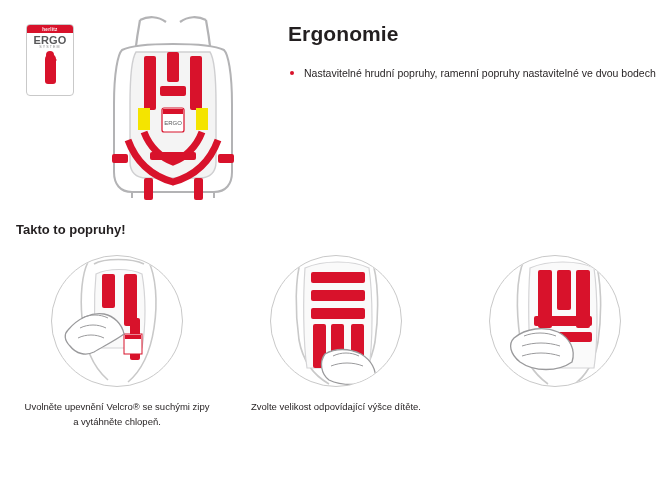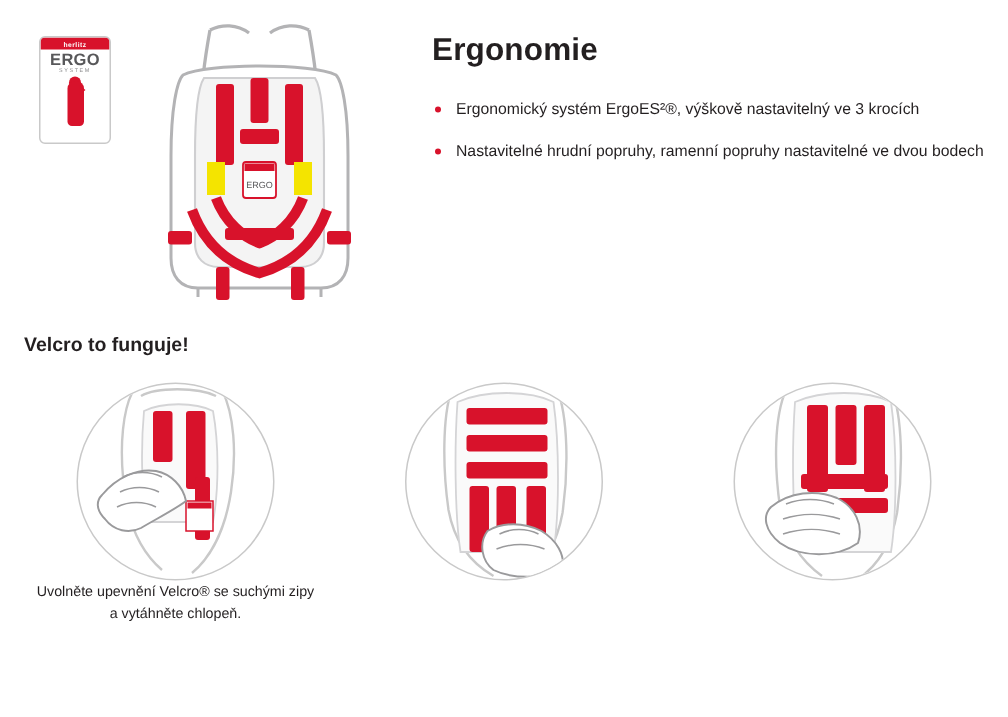--- a/index.html
+++ b/index.html
@@ -167,20 +167,21 @@
     width: 130px;
     height: 130px;
     margin: 0 auto;
     border: 1px solid #c9c9c9;
     border-radius: 50%;
     position: relative;
     overflow: hidden;
     background: #ffffff;
   }
   .step-caption {
+    margin-top: 12px;
     font-size: 9.5px;
     line-height: 15px;
     color: #231f20;
   }
 
   svg { display: block; }
 </style>
 </head>
 <body>
 
@@ -237,27 +238,26 @@
         <rect x="106" y="166" width="9" height="22" fill="#d8122b" rx="2"></rect>
         <path d="M44 180 L44 186" stroke="#b3b3b5" stroke-width="2"></path>
         <path d="M126 180 L126 186" stroke="#b3b3b5" stroke-width="2"></path>
       </svg>
     </div>
   </div>
 
   <div class="text-col">
     <h1 class="heading">Ergonomie</h1>
     <ul class="features">
-      <li>Ergonomický systém ErgoES²®, výškově nastavitelný ve 3 krocích</li>
       <li>Nastavitelné hrudní popruhy, ramenní popruhy nastavitelné ve dvou bodech</li>
     </ul>
   </div>
 </div>
 
-<div class="howto-title">Velcro to funguje!</div>
+<div class="howto-title">Takto to popruhy!</div>
 
 <div class="steps">
 
   <div class="step">
     <div class="circle">
       <svg width="130" height="130" viewBox="0 0 130 130">
 
         <path d="M36 6 C30 18 28 40 30 62 C32 92 42 112 56 124" stroke="#c9c9c9" stroke-width="1.6" fill="none"></path>
         <path d="M96 4 C104 20 106 46 102 72 C98 98 88 116 76 126" stroke="#c9c9c9" stroke-width="1.6" fill="none"></path>
         <path d="M42 8 C52 2 80 2 92 8" stroke="#c9c9c9" stroke-width="1.6" fill="none"></path>
@@ -294,20 +294,21 @@
         <rect x="42" y="68" width="13" height="44" fill="#d8122b" rx="2"></rect>
         <rect x="80" y="68" width="13" height="44" fill="#d8122b" rx="2"></rect>
         <rect x="60" y="68" width="13" height="30" fill="#d8122b" rx="2"></rect>
 
         <path d="M54 98 C64 92 78 92 90 98 C100 104 106 114 104 124
                  C92 130 70 130 58 124 C50 118 48 106 54 98 Z" fill="#ffffff" stroke="#9a9a9c" stroke-width="1.3"></path>
         <path d="M62 100 C70 96 80 96 88 100" stroke="#9a9a9c" stroke-width="1" fill="none"></path>
         <path d="M60 110 C70 106 82 106 92 110" stroke="#9a9a9c" stroke-width="1" fill="none"></path>
       </svg>
     </div>
+    <div class="step-caption">Zvolte velikost odpovídající výšce dítěte.</div>
   </div>
 
   <div class="step">
     <div class="circle">
       <svg width="130" height="130" viewBox="0 0 130 130">
         <path d="M34 4 C26 22 26 54 30 82 C34 104 44 118 58 128" stroke="#c9c9c9" stroke-width="1.6" fill="none"></path>
         <path d="M104 2 C112 22 112 58 108 86 C104 108 94 122 82 130" stroke="#c9c9c9" stroke-width="1.6" fill="none"></path>
         <path d="M40 12 C58 4 88 4 104 12 C108 40 108 86 104 112 L42 112 C38 86 38 40 40 12 Z" fill="#fafafa" stroke="#d4d4d6" stroke-width="1.2"></path>
 
         <rect x="48" y="14" width="14" height="58" fill="#d8122b" rx="2"></rect>

